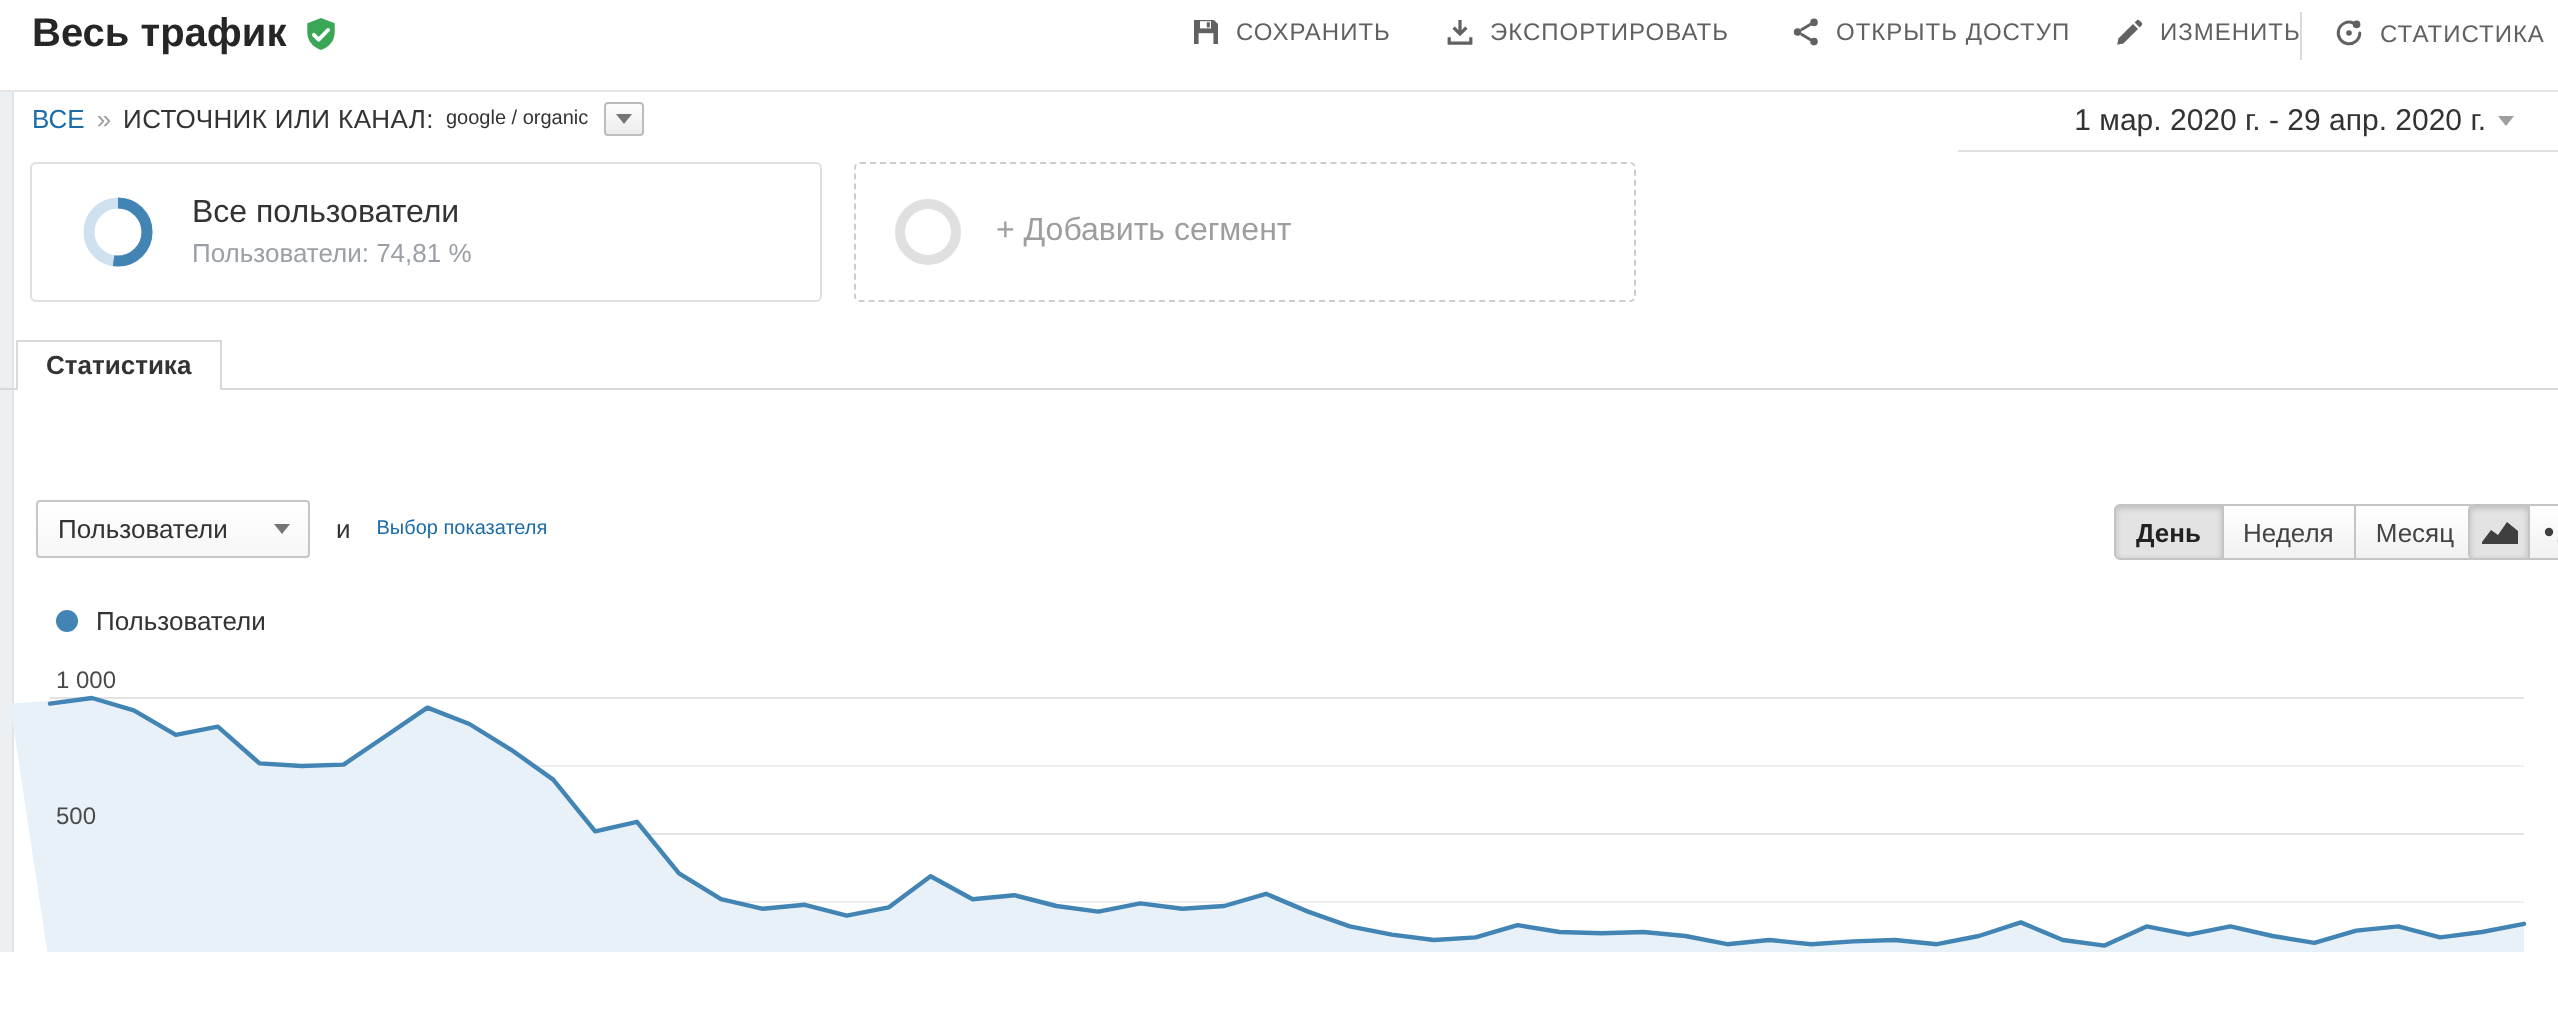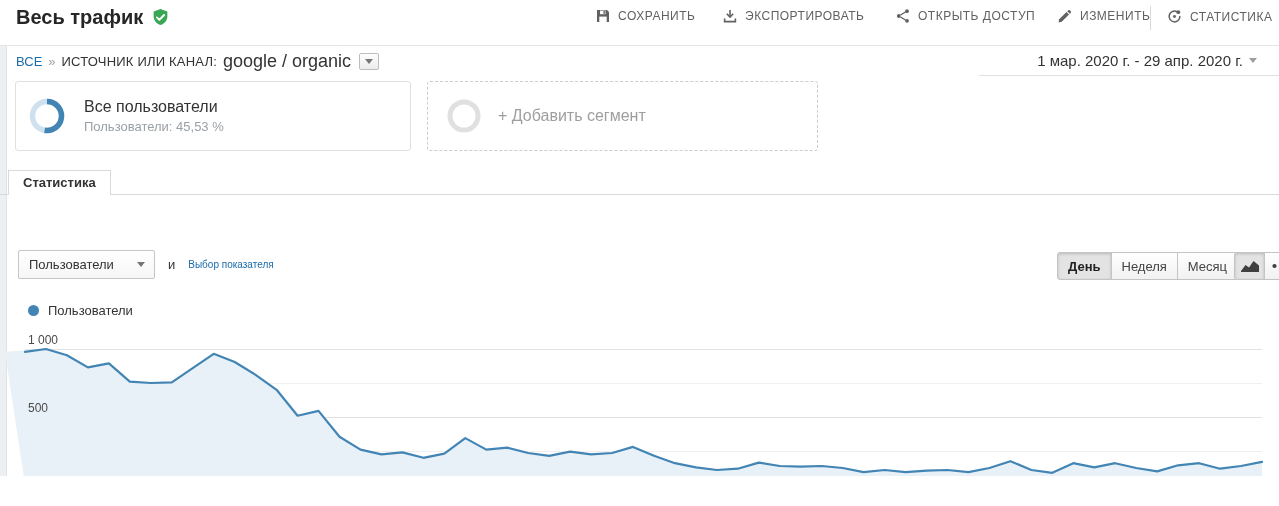--- a/index.html
+++ b/index.html
@@ -13,29 +13,29 @@
   .tb-btn { position:absolute; top:8px; display:flex; align-items:center; gap:7px; background:none; border:none; cursor:pointer;
             font-family:"Liberation Sans",sans-serif; font-size:12px; font-weight:500; letter-spacing:.5px; color:#616161; white-space:nowrap; }
   .tb-divider { position:absolute; top:6px; left:1150px; width:1px; height:24px; background:#dadada; }
   .hdr-rule { position:absolute; left:0; top:45px; width:1279px; height:1px; background:#e5e5e5; }
   .left-gutter { position:absolute; left:0; top:46px; width:7px; height:460px; background:#edf0f2; border-right:1px solid #e0e4e7; }
   
   .breadcrumb { position:absolute; left:16px; top:51px; display:flex; align-items:center; gap:6px; font-size:13px; }
   .bc-root { color:#1b6ca8; text-decoration:none; cursor:pointer; }
   .bc-sep { color:#9e9e9e; }
   .bc-dim { color:#333; letter-spacing:.2px; }
-  .bc-val { color:#333; font-size:18px; }
+  .bc-val { color:#333; font-size:10px; }
   .bc-caret-btn { width:20px; height:17px; border:1px solid #bdbdbd; border-radius:2px; background:linear-gradient(#fdfdfd,#ececec);
                   display:flex; align-items:center; justify-content:center; cursor:pointer; margin-left:2px; }
   .caret-down { width:0; height:0; border-left:4px solid transparent; border-right:4px solid transparent; border-top:5px solid #757575; }
   .date-range { position:absolute; right:0; top:52px; width:300px; padding:0 22px 6px 0; text-align:right;
                 font-size:15px; color:#333; border-bottom:1px solid #e0e0e0; cursor:pointer; display:flex; justify-content:flex-end; align-items:center; gap:6px; }
   
   .seg-card { position:absolute; left:15px; top:81px; width:396px; height:70px; border:1px solid #e0e0e0; border-radius:3px;
-              background:#fff; display:flex; align-items:center; padding-left:12px; gap:18px; cursor:pointer; }
+              background:#fff; display:flex; align-items:center; padding-left:24px; gap:18px; cursor:pointer; }
   .seg-title { font-size:16px; color:#333; }
   .seg-sub { font-size:13px; color:#9aa0a6; margin-top:3px; }
   .add-card { position:absolute; left:427px; top:81px; width:391px; height:70px; border:1px dashed #ccc; border-radius:3px;
               display:flex; align-items:center; padding-left:18px; gap:16px; cursor:pointer; background:#fff; }
   .add-label { font-size:16px; color:#9e9e9e; }
   
   .tab-line { position:absolute; left:0; top:194px; width:1279px; height:1px; background:#d9d9d9; }
   .main-tab { position:absolute; left:8px; top:170px; height:25px; z-index:2; background:#fff;
               border:1px solid #d9d9d9; border-bottom:none; padding:0 14px; font-size:13px; font-weight:bold;
               color:#333; line-height:24px; cursor:default; }
@@ -145,21 +145,21 @@
     <span class="caret-down" style="border-top-color:#9e9e9e"></span>
   </div>
 
   <div class="seg-card">
     <svg width="38" height="38" viewBox="0 0 38 38">
       <circle cx="19" cy="19" r="14.5" fill="none" stroke="#cfe0ee" stroke-width="5.5"></circle>
       <circle cx="19" cy="19" r="14.5" fill="none" stroke="#4285b4" stroke-width="5.5" transform="rotate(-90 19 19)" stroke-dasharray="47.7 43.4"></circle>
     </svg>
     <div>
       <div class="seg-title">Все пользователи</div>
-      <div class="seg-sub">Пользователи: 45,53 %</div>
+      <div class="seg-sub">Пользователи: 74,81 %</div>
     </div>
   </div>
 
   <div class="add-card">
     <svg width="36" height="36" viewBox="0 0 36 36">
       <circle cx="18" cy="18" r="14" fill="none" stroke="#e0e0e0" stroke-width="5"></circle>
     </svg>
     <span class="add-label">+ Добавить сегмент</span>
   </div>
 

